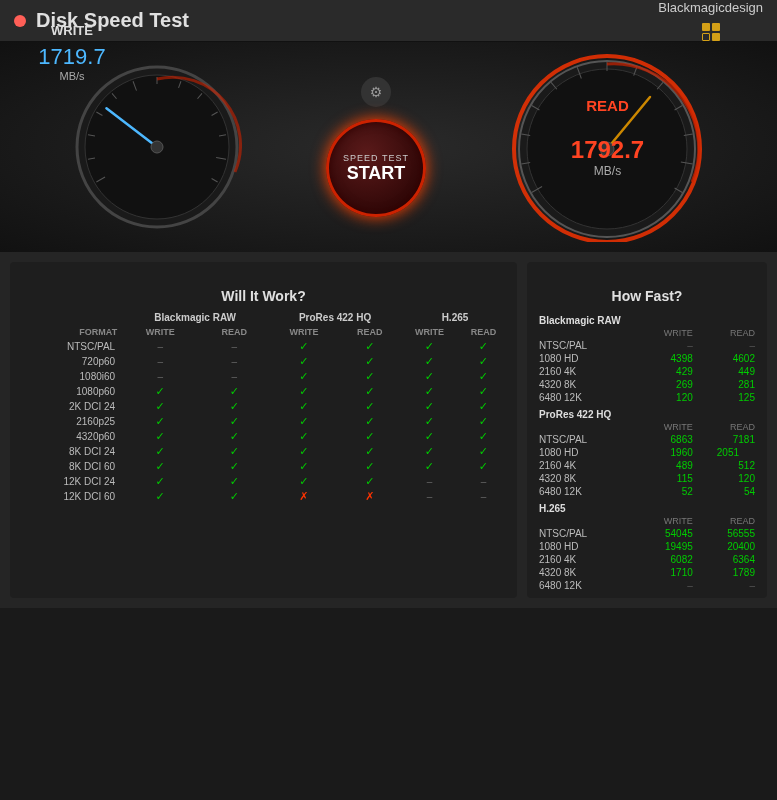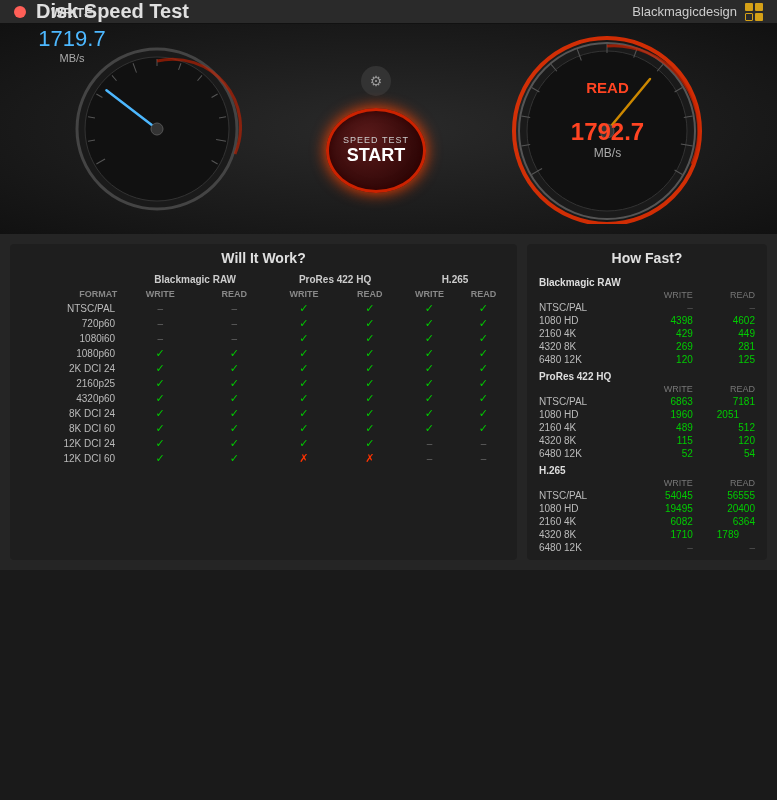--- a/index.html
+++ b/index.html
@@ -34,20 +34,21 @@
     }
     .title-text {
       font-size: 20px;
       font-weight: bold;
       color: #e0e0e0;
     }
     .logo-area {
       display: flex;
       align-items: center;
       gap: 8px;
+      flex-direction: column;
     }
     .logo-text {
       font-size: 13px;
       color: #ccc;
     }
     .logo-squares {
       display: grid;
       grid-template-columns: 1fr 1fr;
       gap: 2px;
     }
@@ -73,21 +74,21 @@
     
     .gauge-container {
       position: relative;
       display: flex;
       flex-direction: column;
       align-items: center;
     }
 
     
     .start-btn {
-      width: 100px; height: 85px;
+      width: 100px; height: 98px;
       border-radius: 50%;
       background: radial-gradient(circle at 40% 35%, #5a1a1a, #200000);
       border: 3px solid #cc2200;
       box-shadow: 0 0 15px #ff4400, inset 0 0 10px #330000;
       display: flex;
       flex-direction: column;
       align-items: center;
       justify-content: center;
       cursor: pointer;
       color: #fff;
@@ -118,20 +119,21 @@
       background: #1e1e1e;
       border-radius: 4px;
       padding: 6px 8px;
     }
     .panel-title {
       text-align: center;
       font-size: 14px;
       font-weight: bold;
       color: #e0e0e0;
       margin-bottom: 6px;
+      margin-top: 20px;
     }
 
     .wiw-table {
       width: 100%;
       border-collapse: collapse;
       font-size: 10px;
     }
     .wiw-table th {
       color: #ccc;
       font-weight: bold;
@@ -528,21 +530,21 @@
       <td style="text-align:right"><span style="color:#00cc00">20400</span></td>
     </tr>
           <tr>
       <td class="label">2160 4K</td>
       <td style="text-align:right"><span style="color:#00cc00">6082</span></td>
       <td style="text-align:right"><span style="color:#00cc00">6364</span></td>
     </tr>
           <tr>
       <td class="label">4320 8K</td>
       <td style="text-align:right"><span style="color:#00cc00">1710</span></td>
-      <td style="text-align:center"><span style="color:#00cc00">1789</span></td>
+      <td style="text-align:right"><span style="color:#00cc00">1789</span></td>
     </tr>
           <tr>
       <td class="label">6480 12K</td>
       <td style="text-align:right"><span style="color:#555">–</span></td>
       <td style="text-align:right"><span style="color:#555">–</span></td>
     </tr>
         </tbody>
     </table>
   </div>
 </div>

